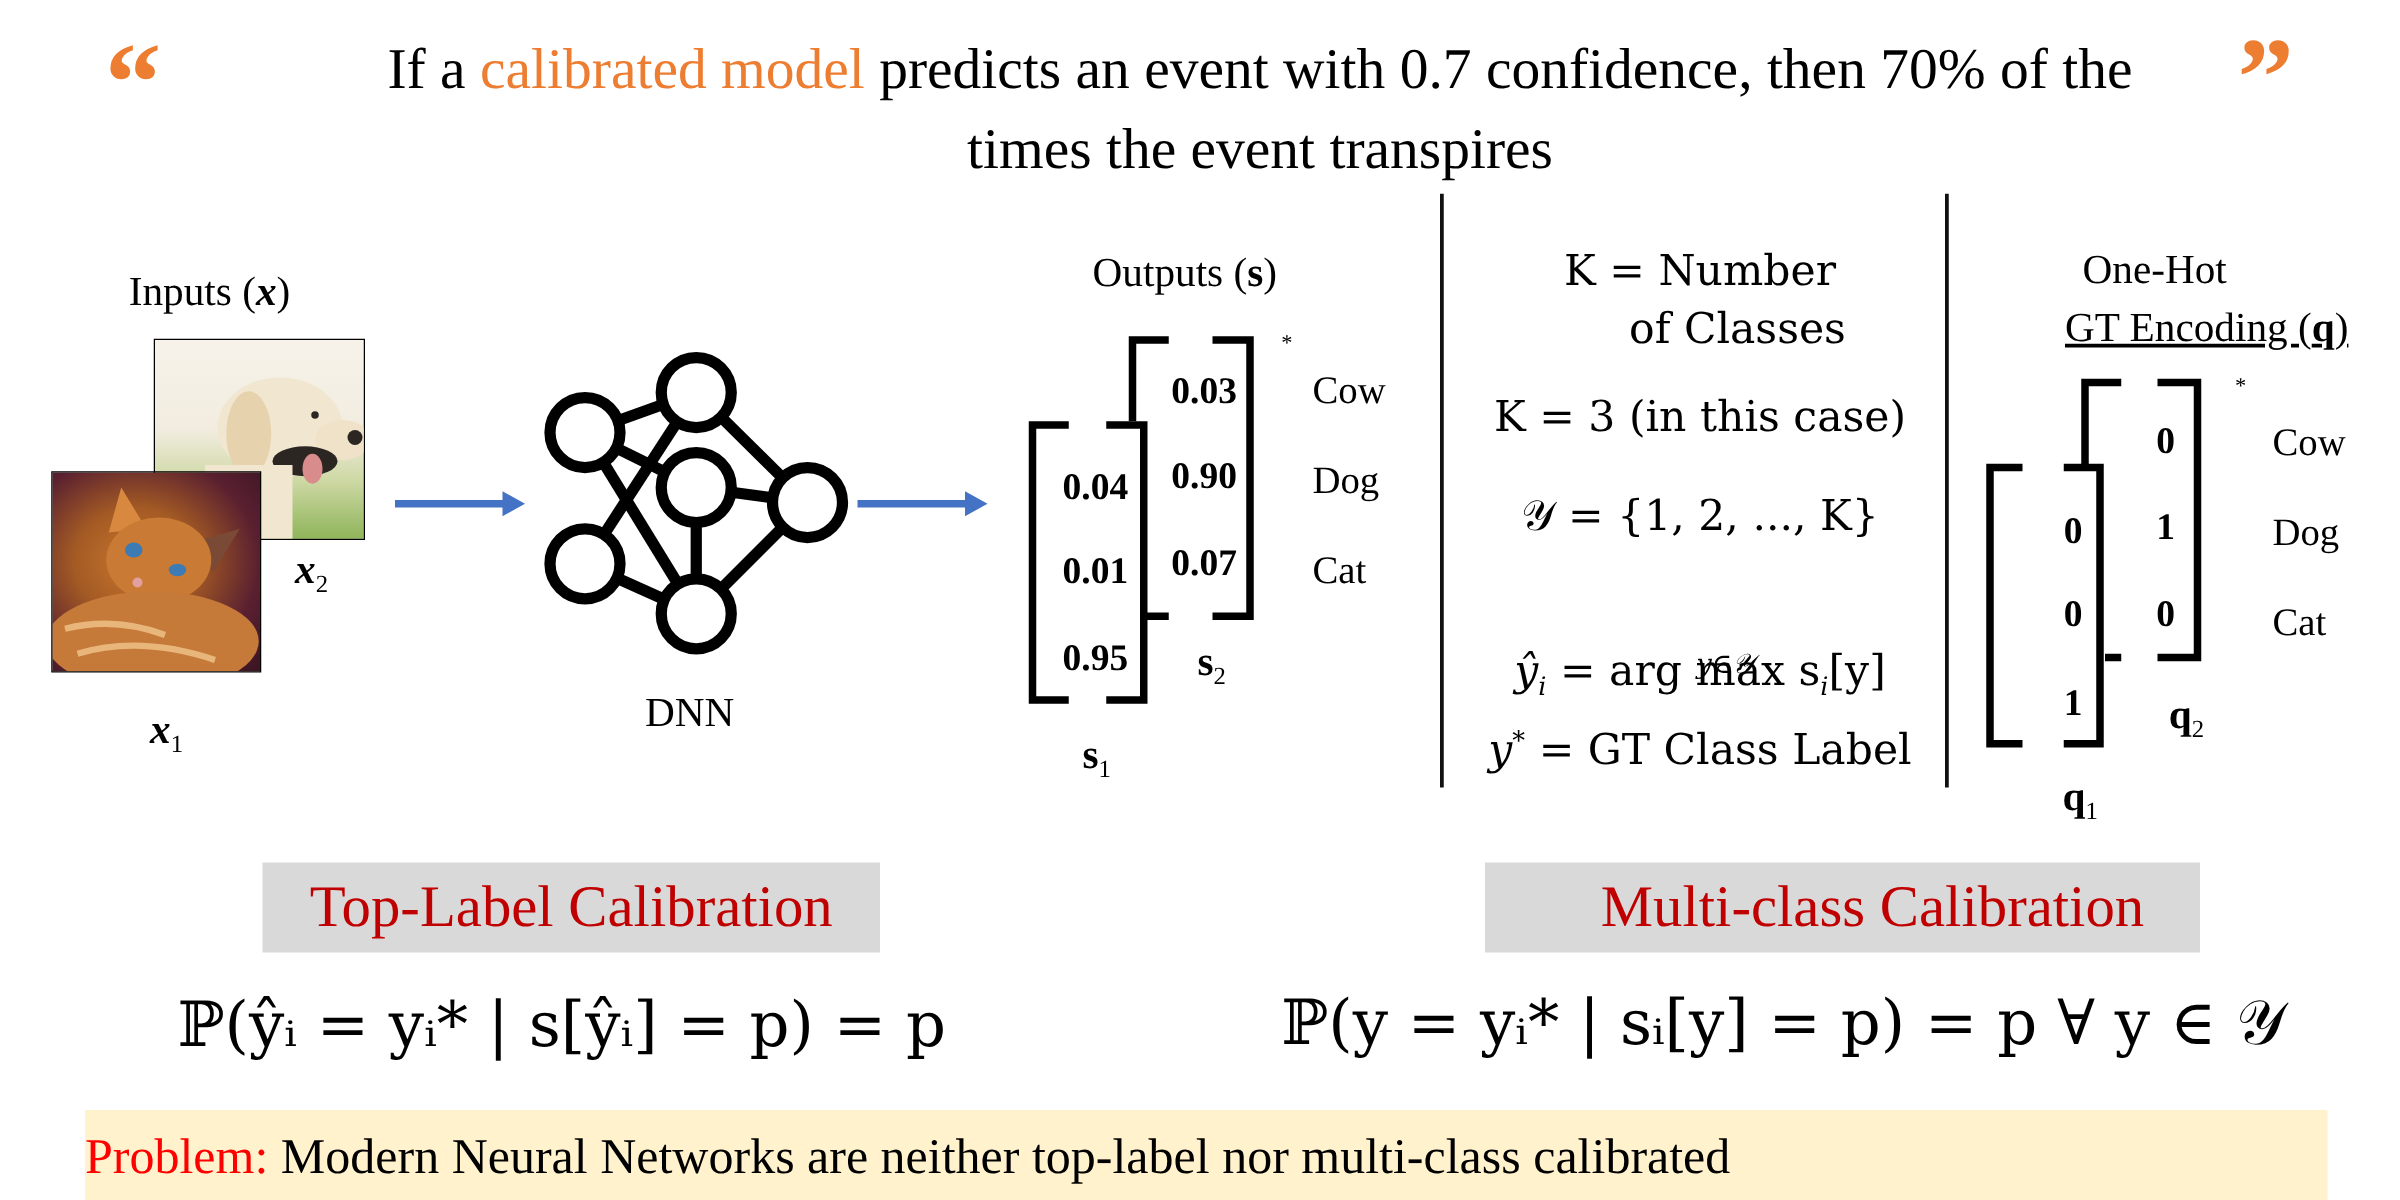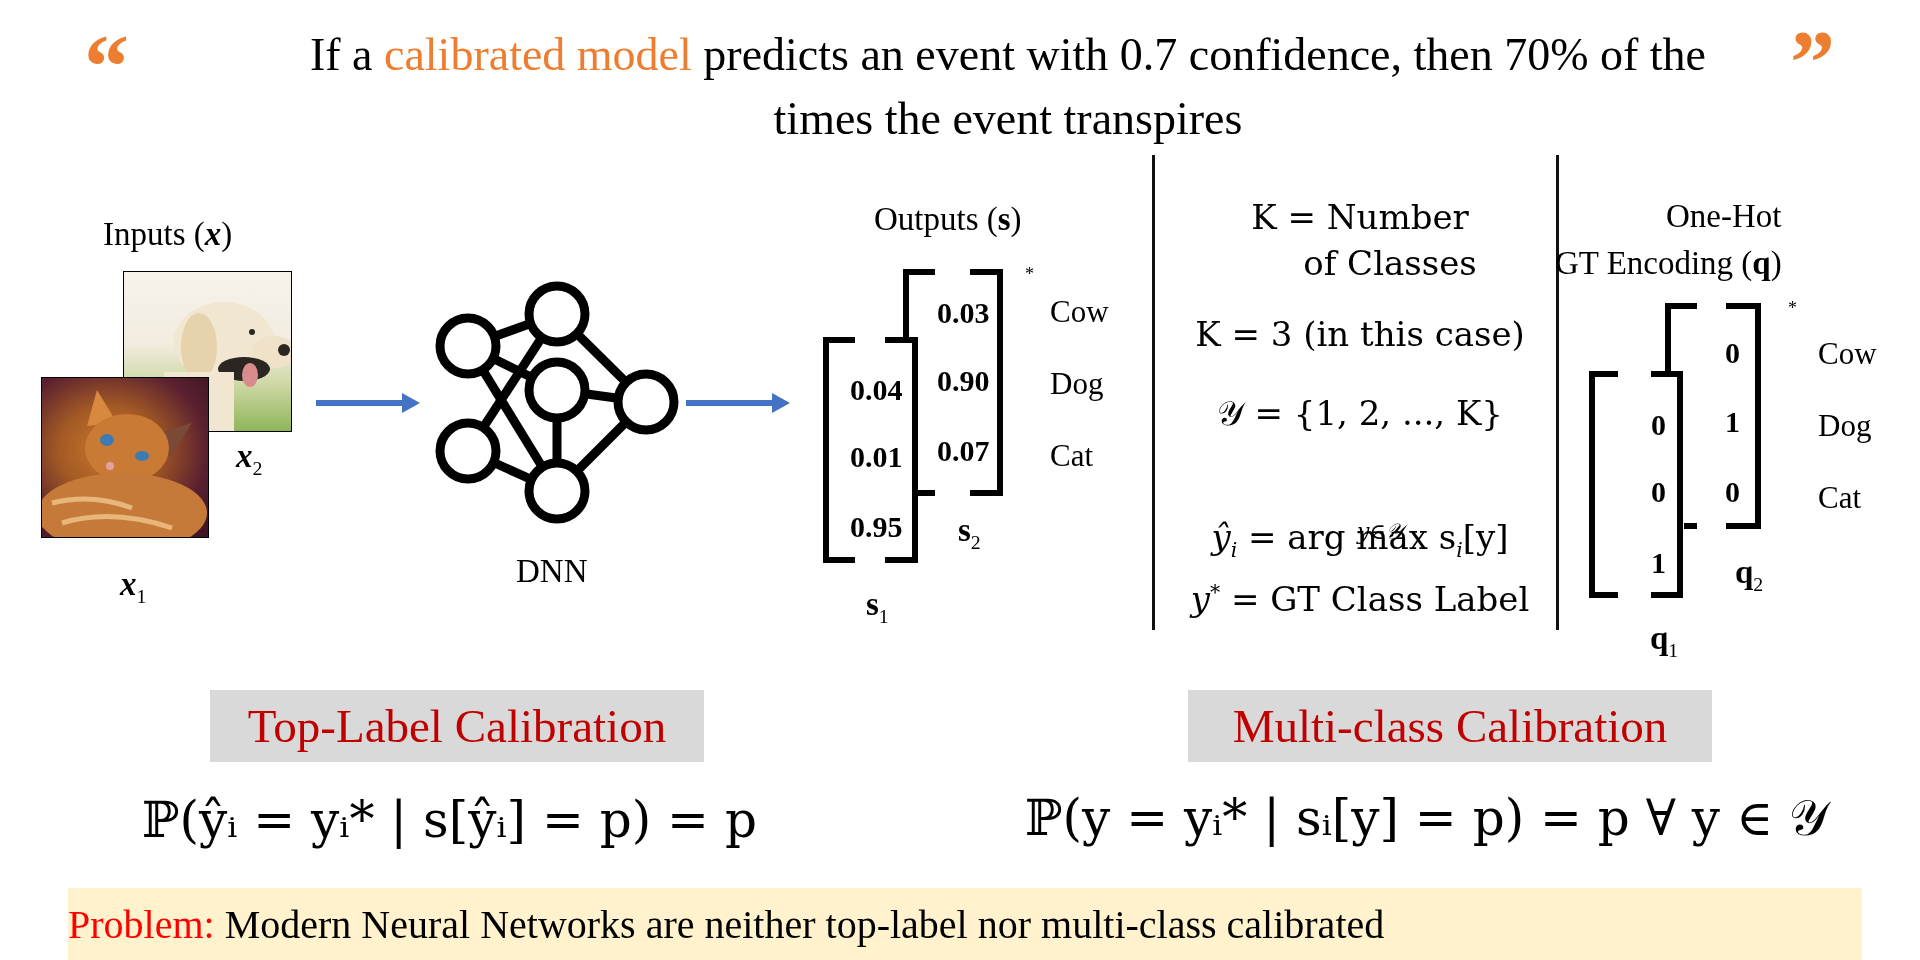--- a/index.html
+++ b/index.html
@@ -150,41 +150,41 @@
 <div class="mathline" style="left:1170px;width:380px;top:396px;">𝒴 = {1, 2, ..., K}</div>
 <div class="mathline" style="left:1170px;width:380px;top:475px;margin-top:45px;">
   <span class="it">ŷ</span><sub class="it">i</sub><span> = arg max s</span><sub class="it">i</sub><span>[y]</span>
 </div>
 <div class="mathline it" style="left:1330px;width:100px;top:521px;font-size:22px;">y∈𝒴</div>
 <div class="mathline" style="left:1170px;width:380px;top:582px;">
   <span class="it">y</span><sup>*</sup><span> = GT Class Label</span>
 </div>
 
 <div class="lbl" style="left:1666px;top:200px;">One-Hot</div>
-<div class="lbl" style="left:1555px;top:247px;">
+<div class="lbl" style="left:1652px;top:247px;text-decoration:underline;">
   <span>GT Encoding (</span><span class="b">q</span><span>)</span>
 </div>
 <div class="abs" style="left:1788px;top:298px;font-size:18px;">*</div>
 <div class="num" style="left:1725px;top:338px;">0</div>
 <div class="num" style="left:1725px;top:407px;">1</div>
 <div class="num" style="left:1725px;top:477px;">0</div>
 <div class="num" style="left:1651px;top:410px;">0</div>
 <div class="num" style="left:1651px;top:477px;">0</div>
 <div class="num" style="left:1651px;top:548px;">1</div>
 <div class="lbl" style="left:1735px;top:556px;">
   <span class="b">q</span><sub>2</sub>
 </div>
 <div class="lbl" style="left:1650px;top:622px;">
   <span class="b">q</span><sub>1</sub>
 </div>
 <div class="cls" style="left:1818px;top:338px;">Cow</div>
 <div class="cls" style="left:1818px;top:410px;">Dog</div>
 <div class="cls" style="left:1818px;top:482px;">Cat</div>
 
 <div class="hdrbox" style="left:210px;top:690px;width:494px;height:72px;">Top-Label Calibration</div>
-<div class="hdrbox" style="left:1188px;top:690px;width:524px;height:72px;">Multi-class Calibration</div>
+<div class="hdrbox" style="left:1188px;top:690px;width:524px;height:72px;padding-left:48px;">Multi-class Calibration</div>
 
 <div class="formula" style="left:142px;top:795px;">ℙ(ŷᵢ = yᵢ* | s[ŷᵢ] = p) = p</div>
 <div class="formula" style="left:1025px;top:793px;">ℙ(y = yᵢ* | sᵢ[y] = p) = p   ∀ y ∈ 𝒴</div>
 
 <div class="banner">
   <span class="problem">Problem:</span><span> Modern Neural Networks are neither top-label nor multi-class calibrated</span>
 </div>
 
 </body></html>

